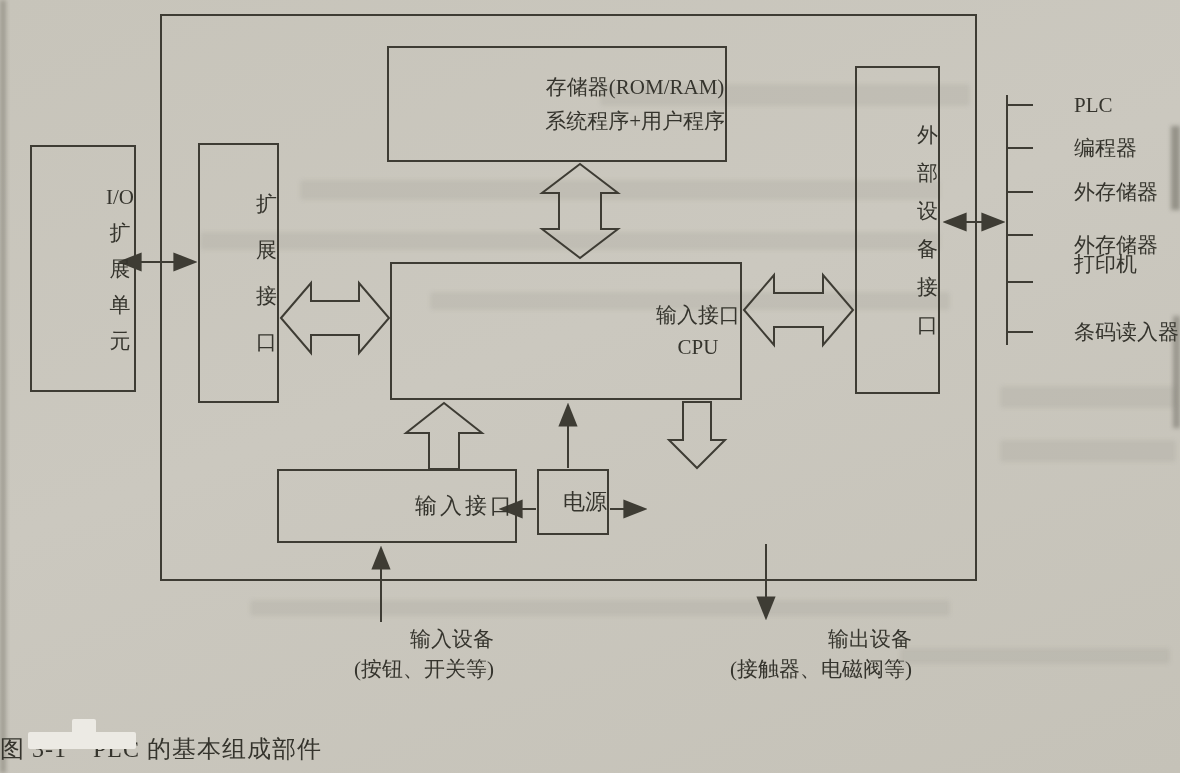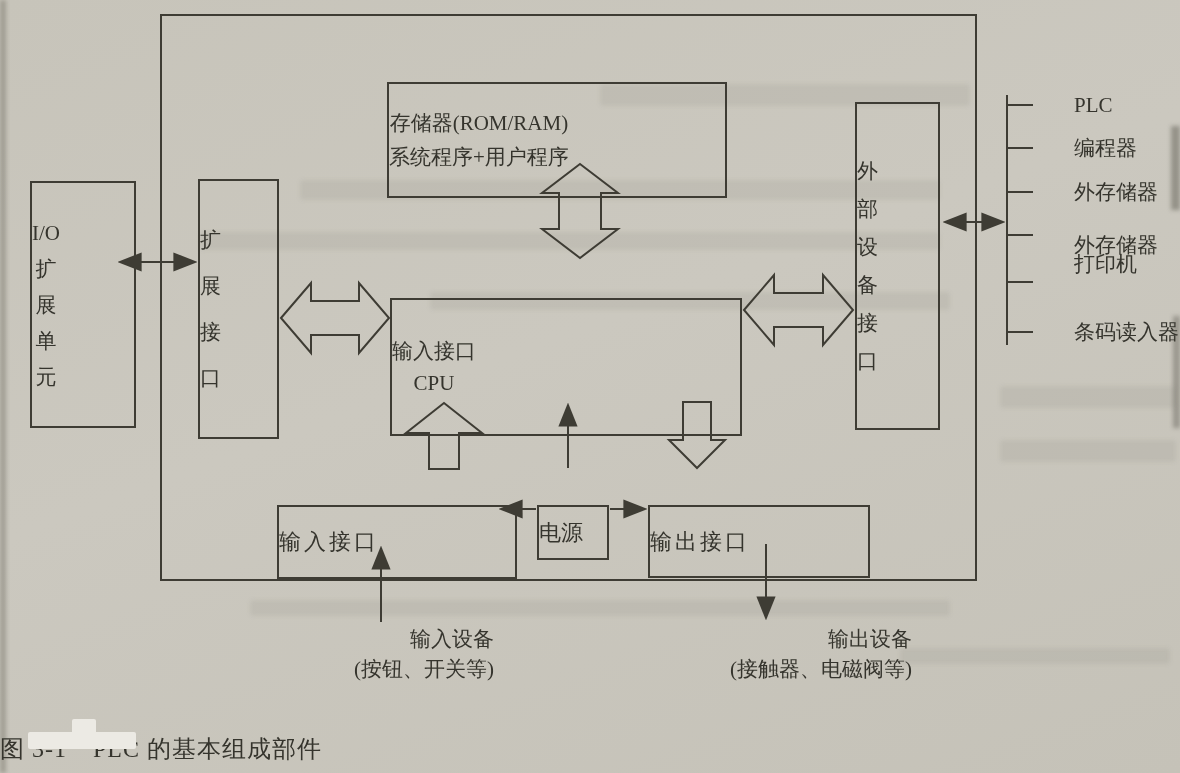--- a/index.html
+++ b/index.html
@@ -13,25 +13,24 @@
     width:1180px;height:773px;
     overflow:hidden;
     background:linear-gradient(160deg,#c7c4ba 0%,#cbc8bf 45%,#c5c2b8 100%);
     font-family:"Liberation Serif","DejaVu Serif",serif;
     color:var(--ink);
   }
   .box{
     position:absolute;
     border:2px solid var(--line);
     box-sizing:border-box;
-    display:flex;align-items:center;justify-content:flex-start;
+    display:flex;align-items:center;justify-content:flex-end;
     text-align:center;
     background:transparent;
     z-index:3;
-    margin-top:36px;
   }
   .lbl{white-space:pre-line;}
   .vlabel{font-size:21px;}
   .outer-frame{
     position:absolute;left:160px;top:14px;width:817px;height:567px;
     border:2px solid var(--line);box-sizing:border-box;z-index:2;
   }
   svg.wires{position:absolute;left:0;top:0;z-index:2;}
   svg.wires *{vector-effect:non-scaling-stroke;}
   .devlabel{
@@ -139,27 +138,24 @@
 设
 备
 接
 口</div>
   </div>
 
   <div class="box" style="left:277px;top:469px;width:240px;height:74px">
     <div class="lbl" style="font-size:22px;letter-spacing:3px">输入接口</div>
   </div>
 
-  <div class="box" style="left:537px;top:469px;width:72px;height:55px">
+  <div class="box" style="left:537px;top:469px;width:72px;height:66px">
     <div class="lbl" style="font-size:22px">电源</div>
   </div>
 
-  <div class="box" style="left:648px;top:469px;width:222px;height:73px">
-    <div class="lbl" style="font-size:22px;letter-spacing:3px">输出接口</div>
-  </div>
 
   <div class="list-item" style="top:92px">PLC</div>
   <div class="list-item" style="top:135px">编程器</div>
   <div class="list-item" style="top:179px">外存储器</div>
   <div class="list-item" style="top:232px">外存储器</div>
   <div class="list-item" style="top:251px">打印机</div>
   <div class="list-item" style="top:319px">条码读入器</div>
 
   <div class="devlabel" style="left:254px;top:624px;width:240px">输入设备
 (按钮、开关等)</div>

